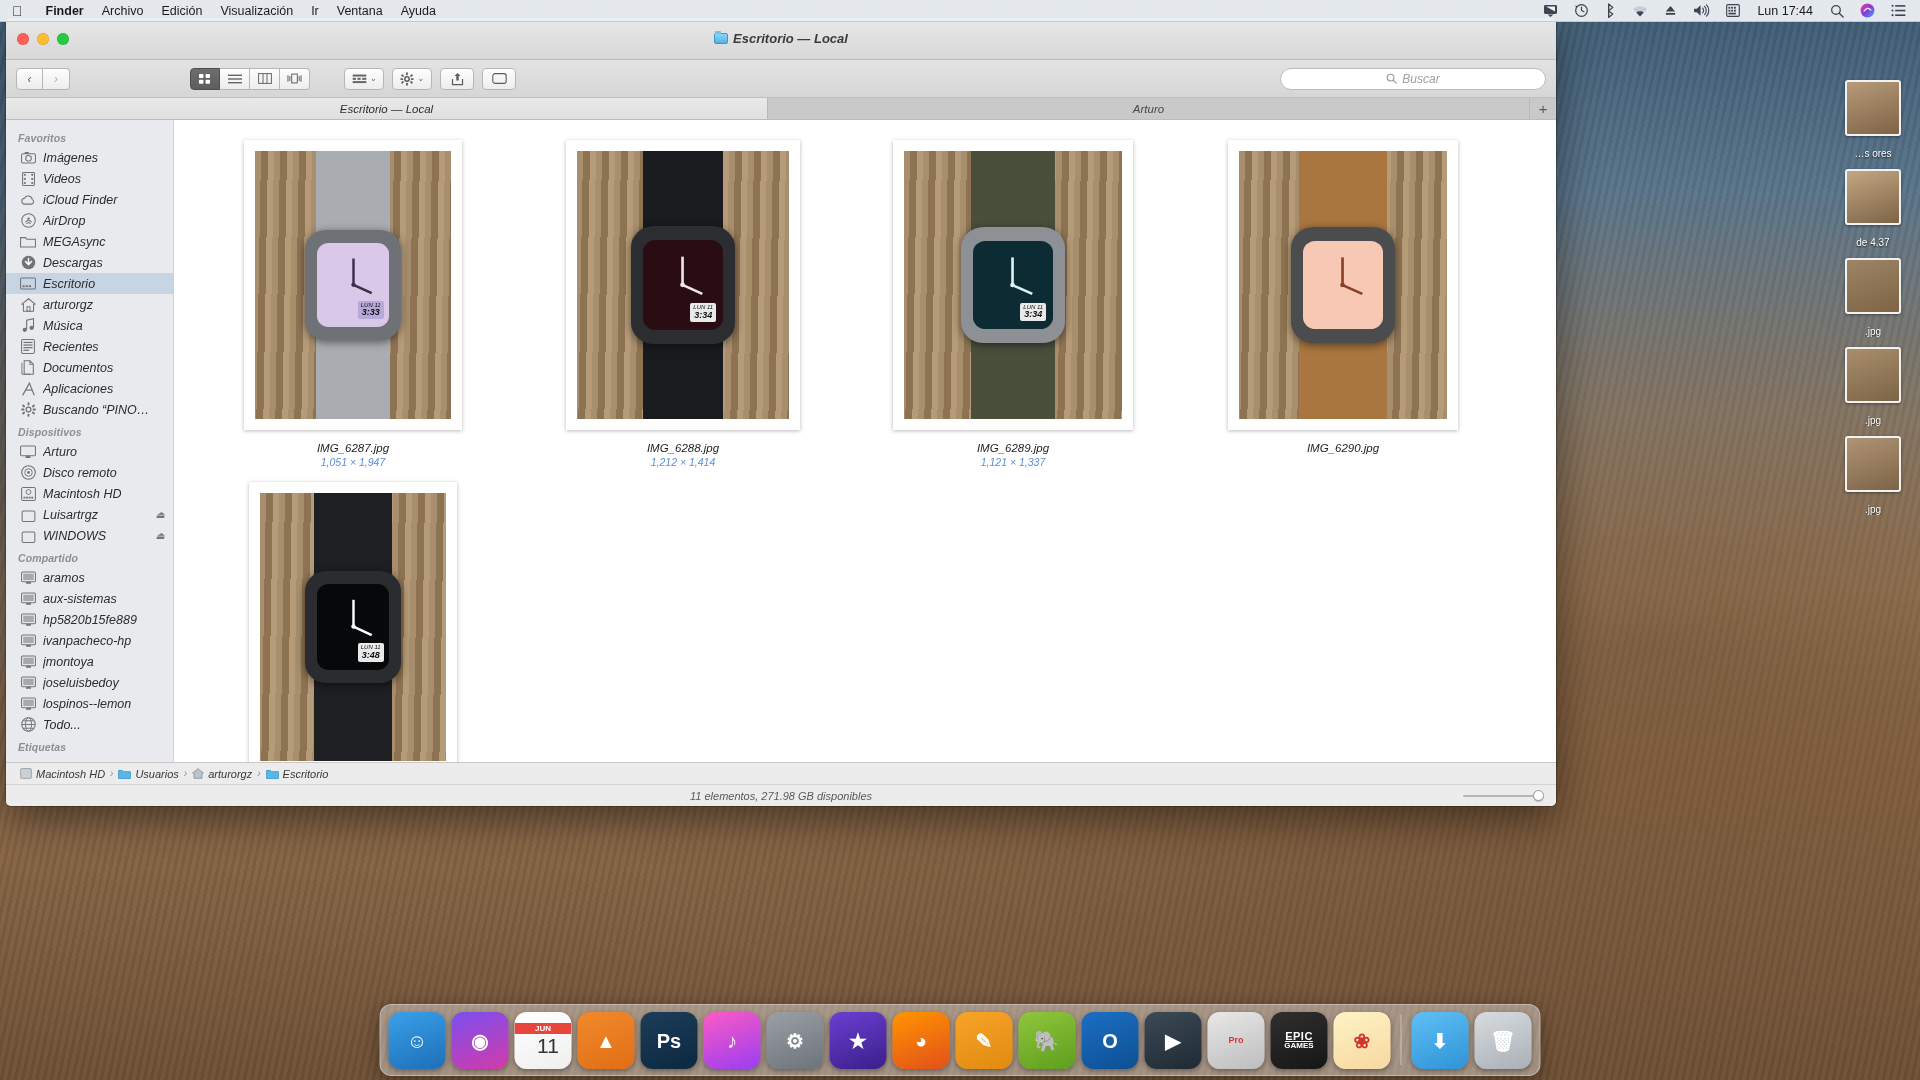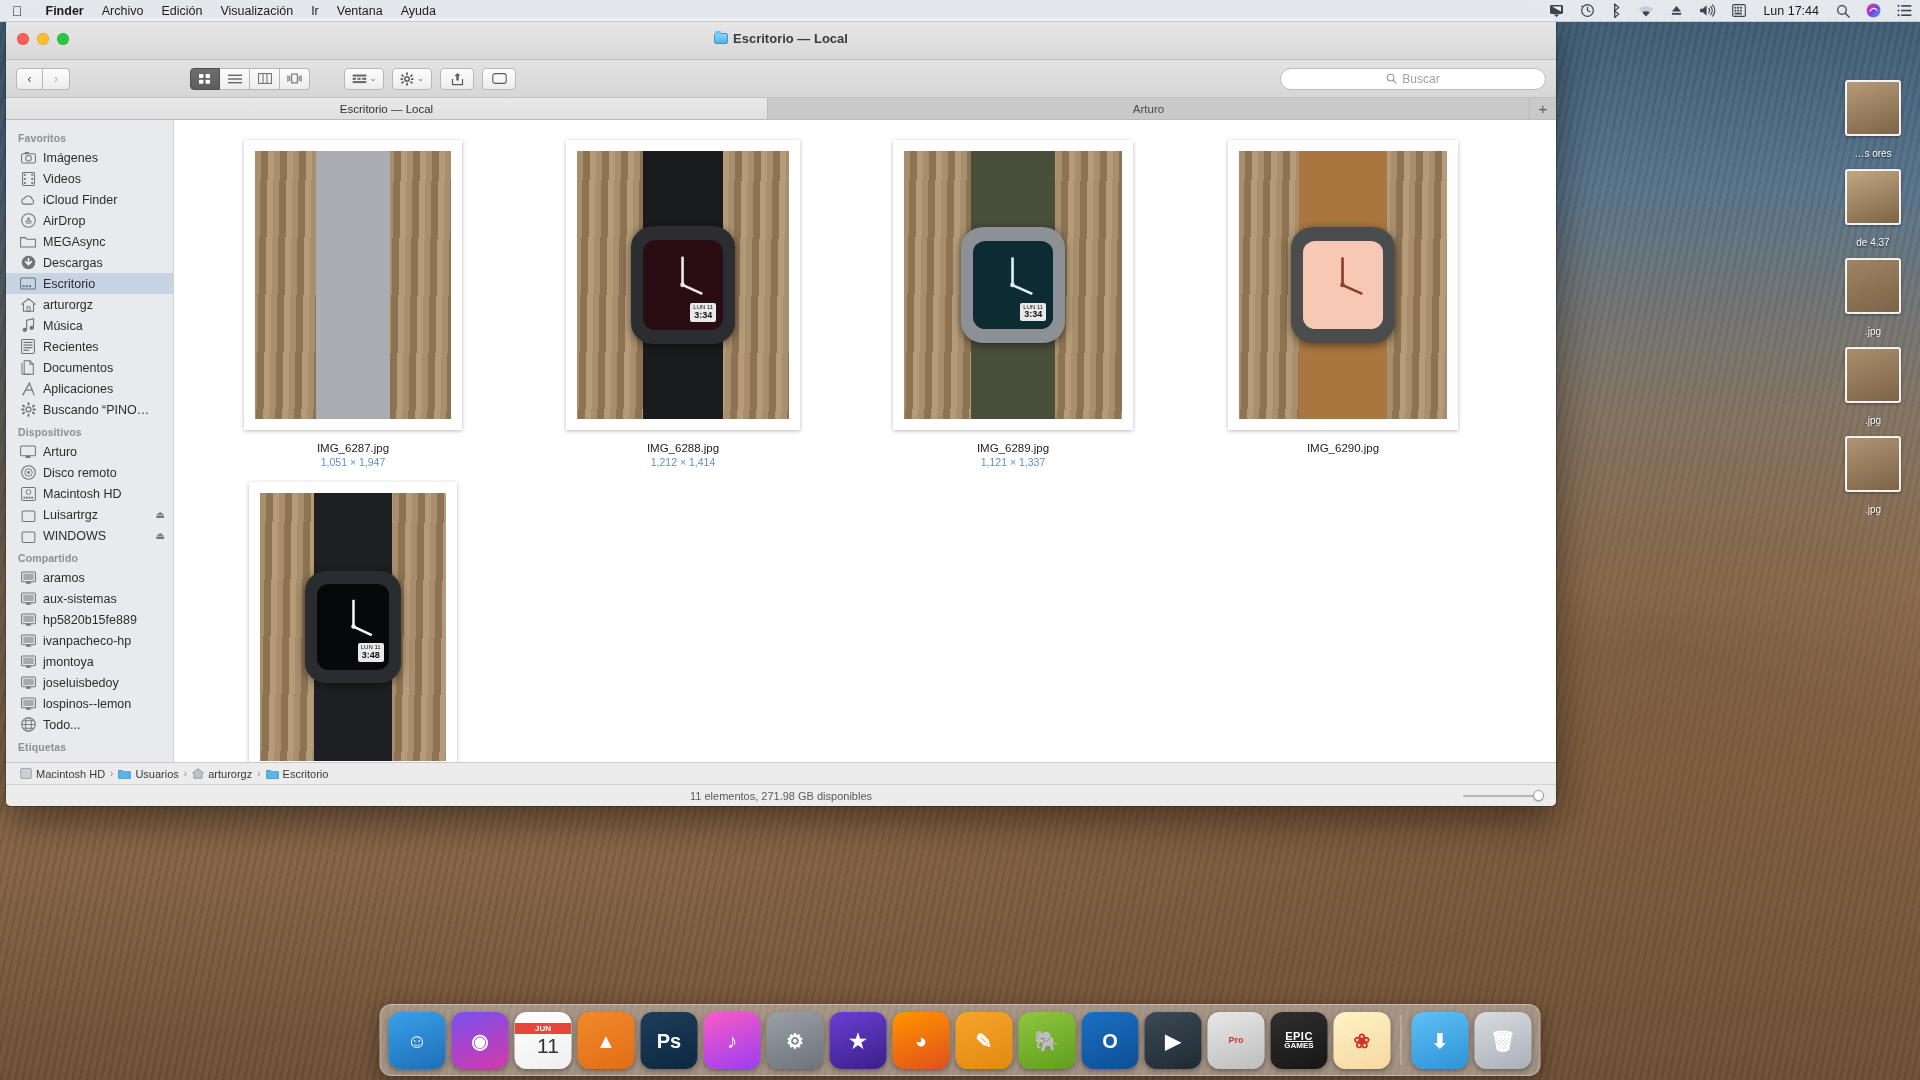--- a/index.html
+++ b/index.html
@@ -38,32 +38,32 @@
   #menubar{
     position:absolute; top:0; left:0; width:1920px; height:22px;
     background:rgba(237,240,244,.95);
     display:flex; align-items:center; z-index:50;
     font-size:12.5px; color:#1b1b1b;
     border-bottom:1px solid #c5c8cc;
   }
   .mb-apple{ margin:0 14px 0 12px; font-size:14px; line-height:1; }
   .mb-item{ padding:0 9px; height:22px; line-height:22px; cursor:default; white-space:nowrap;}
   .mb-item.bold{ font-weight:bold; }
-  .mb-right{ margin-left:auto; display:flex; align-items:center; gap:0; }
+  .mb-right{ margin-left:auto; display:flex; align-items:center; gap:0; padding-right:6px;}
   .mb-ico{ padding:0 8px; height:22px; line-height:22px; display:flex; align-items:center;}
   .mb-clock{ padding:0 9px; font-size:12.5px; }
 
   
   #finder{
     position:absolute; left:6px; top:18px; width:1550px; height:788px;
     background:#ececec;
     border-radius:6px 6px 5px 5px;
     box-shadow:0 14px 40px rgba(0,0,0,.45), 0 0 0 1px rgba(0,0,0,.22);
     overflow:hidden; z-index:20;
-    display:flex; flex-direction:column;
+    display:flex; flex-direction:column;font-style:italic;
   }
   
   .titlebar{
     height:42px; position:relative; flex:0 0 42px;
     background:linear-gradient(180deg,#e8e8e8,#d8d8d8);
     border-bottom:1px solid #bdbdbd;
     display:flex; align-items:center;
   }
   .lights{ display:flex; gap:8px; padding-left:11px; align-items:center; height:100%;
            position:absolute; top:0; left:0;}
@@ -722,20 +722,30 @@
         </div>
         <div class="sb-head">Etiquetas</div>
       </div>
     <div class="content">
       <div class="grid" id="grid">
           <div class="cell">
             <div class="pic-wrap">
               <div class="pic" style="width: 196px; height: 268px;">
                 <div class="wood"></div>
                 <div class="band" style="width: 74px; background: rgb(169, 172, 176);"></div>
+                <div class="watch" style="width: 96px; height: 110px; background: rgb(110, 113, 117);">
+                  <div class="face" style="background: rgb(217, 200, 232);">
+                    <div style="position: absolute; inset: 0px;"><svg width="100%" height="100%" viewBox="0 0 60 70" preserveAspectRatio="none">
+                        <line x1="30" y1="35" x2="30" y2="13" stroke="#3a2f4a" stroke-width="2"></line>
+                        <line x1="30" y1="35" x2="45" y2="42" stroke="#3a2f4a" stroke-width="2"></line>
+                        <circle cx="30" cy="35" r="1.8" fill="#3a2f4a"></circle>
+                      </svg></div>
+                    <div class="wlabel" style="background: rgb(184, 169, 216);"><span style="font-size:6px;display:block;">LUN 11</span><span style="font-weight:bold;">3:33</span></div>
+                  </div>
+                </div>
               </div>
             </div>
             <div class="fname">IMG_6287.jpg</div>
             <div class="fdim">1,051 × 1,947</div>
           </div>
           <div class="cell">
             <div class="pic-wrap">
               <div class="pic" style="width: 212px; height: 268px;">
                 <div class="wood"></div>
                 <div class="band" style="width: 80px; background: rgb(25, 27, 30);"></div>

